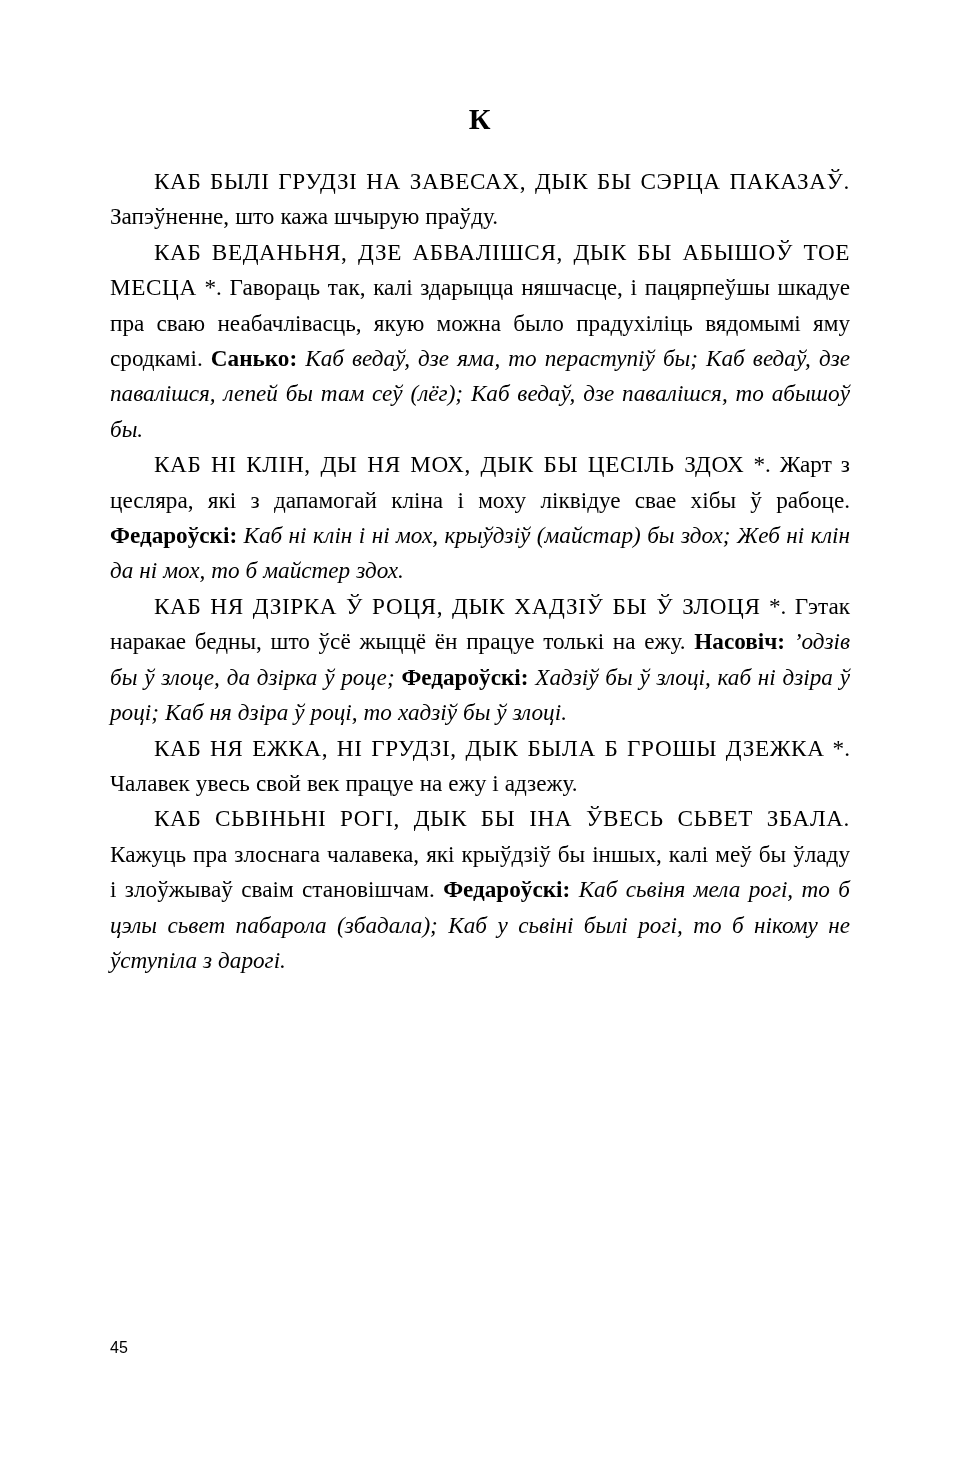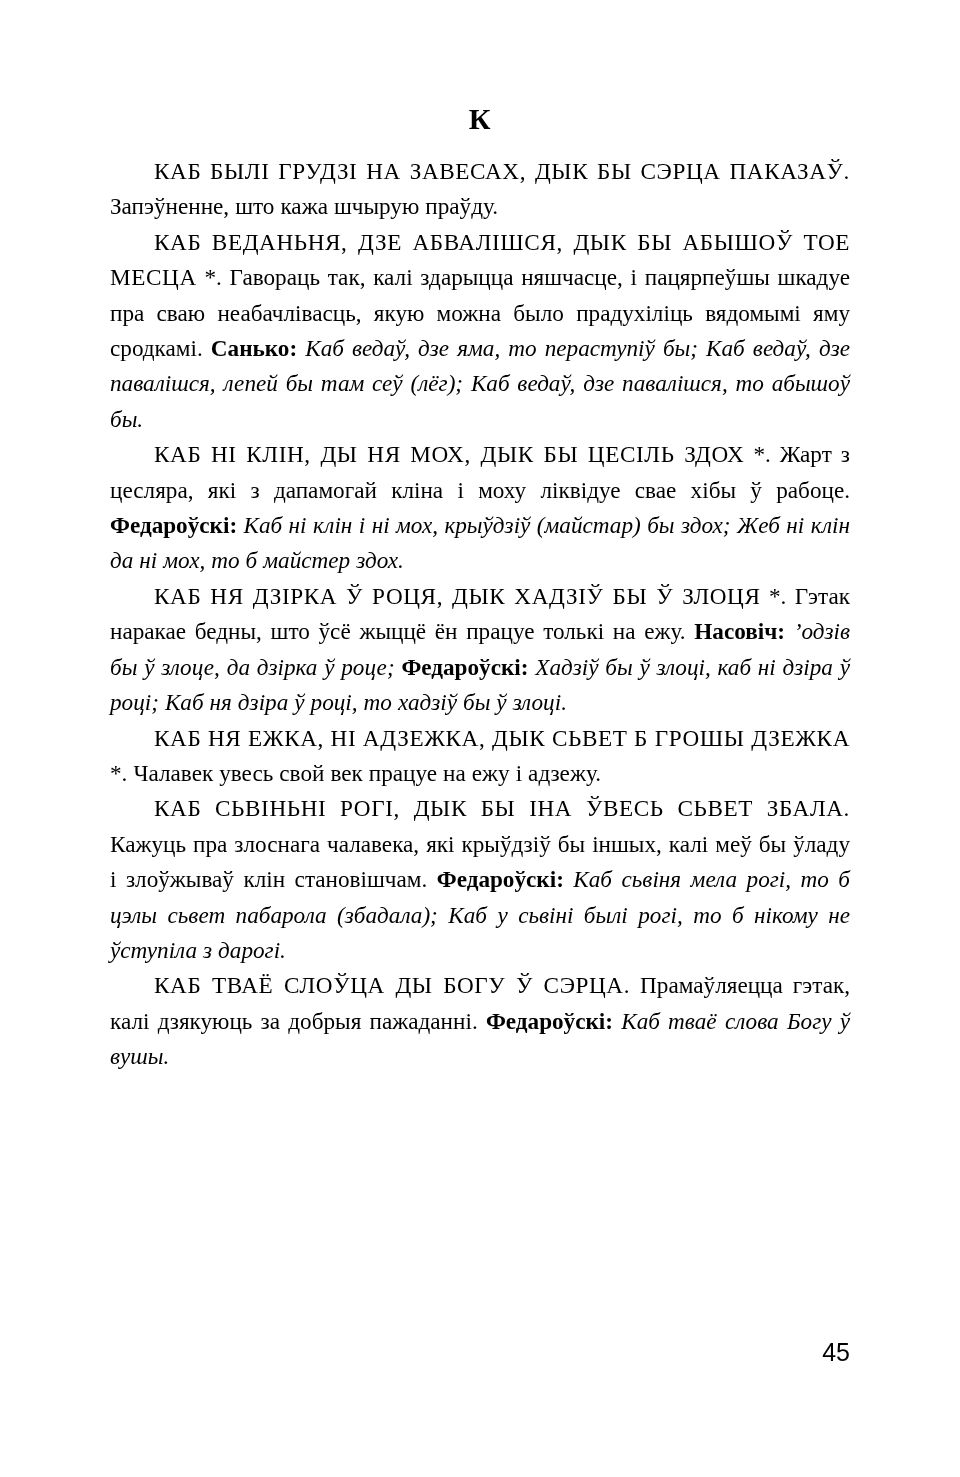--- a/index.html
+++ b/index.html
@@ -29,21 +29,21 @@
     font-weight: bold;
     font-size: 30px;
     line-height: 1;
     margin: 0;
     padding-top: 104px;
     padding-bottom: 0;
     letter-spacing: 0.5px;
   }
 
   .entries {
-    margin-top: 20px;
+    margin-top: 30px;
     font-family: Liberation Serif, serif;
   }
 
   .entry {
     margin: 0;
     padding: 0;
     text-indent: 44px;
     text-align: justify;
     font-size: 23.2px;
     line-height: 35.4px;
@@ -67,39 +67,37 @@
   .star {
     font-style: normal;
     font-weight: normal;
   }
 
   .page-number {
     position: absolute;
     left: 0;
     top: 1340px;
     width: 740px;
-    text-align: right;
-    font-size: 25px;
+    font-size: 16px;
     line-height: 1;
     font-family: "Liberation Sans", "DejaVu Sans", sans-serif;
   }
 </style>
 </head>
 <body>
 
 <div class="page">
 
   <div class="letter-heading">К</div>
 
   <div class="entries">
 
   <p class="entry"><span class="hw">КАБ БЫЛІ ГРУДЗІ НА ЗАВЕСАХ, ДЫК БЫ СЭРЦА ПАКАЗАЎ.</span><span> Запэўненне, што кажа шчырую праўду.</span></p>
       <p class="entry"><span class="hw">КАБ ВЕДАНЬНЯ, ДЗЕ АБВАЛІШСЯ, ДЫК БЫ АБЫШОЎ ТОЕ МЕСЦА</span><span class="star"> *</span><span>. Гавораць так, калі здарыцца няшчасце, і пацярпеўшы шкадуе пра сваю неабачлівасць, якую можна было прадухіліць вядомымі яму сродкамі. </span><span class="src">Санько:</span><span class="quote"> Каб ведаў, дзе яма, то пераступіў бы; Каб ведаў, дзе паваліш­ся, лепей бы там сеў (лёг); Каб ведаў, дзе павалішся, то абышоў бы.</span></p>
       <p class="entry"><span class="hw">КАБ НІ КЛІН, ДЫ НЯ МОХ, ДЫК БЫ ЦЕСІЛЬ ЗДОХ</span><span class="star"> *</span><span>. Жарт з цесляра, які з дапамогай кліна і моху ліквідуе свае хібы ў рабоце. </span><span class="src">Федароўскі:</span><span class="quote"> Каб ні клін і ні мох, крыўдзіў (майстар) бы здох; Жеб ні клін да ні мох, то б майстер здох.</span></p>
       <p class="entry"><span class="hw">КАБ НЯ ДЗІРКА Ў РОЦЯ, ДЫК ХАДЗІЎ БЫ Ў ЗЛОЦЯ</span><span class="star"> *</span><span>. Гэтак наракае бедны, што ўсё жыццё ён працуе толькі на ежу. </span><span class="src">Насовіч:</span><span class="quote"> ’одзів бы ў злоце, да дзірка ў роце;</span><span class="src"> Федароўскі:</span><span class="quote"> Хадзіў бы ў злоці, каб ні дзіра ў році; Каб ня дзіра ў році, то хадзіў бы ў злоці.</span></p>
-      <p class="entry"><span class="hw">КАБ НЯ ЕЖКА, НІ АДЗЕЖКА, ДЫК СЬВЕТ Б ГРОШЫ ДЗЕЖКА</span><span class="star"> *</span><span>. Чалавек увесь свой век працуе на ежу і адзежу.</span></p>
-      <p class="entry"><span class="hw">КАБ СЬВІНЬНІ РОГІ, ДЫК БЫ ІНА ЎВЕСЬ СЬВЕТ ЗБАЛА.</span><span> Кажуць пра злоснага чалавека, які крыўдзіў бы іншых, калі меў бы ўладу і злоўжываў клін становішчам. </span><span class="src">Федароўскі:</span><span class="quote"> Каб сьвіня мела рогі, то б цэлы сьвет пабарола (збадала); Каб у сьвіні былі рогі, то б нікому не ўступіла з дарогі.</span></p>
-      <p class="entry"><span class="hw">КАБ ТВАЁ СЛОЎЦА ДЫ БОГУ Ў СЭРЦА.</span><span> Прамаўляецца гэтак, калі дзякуюць за добрыя пажаданні. </span><span class="src">Федароўскі:</span><span class="quote"> Каб тваё слова Богу ў вушы.</span></p>
+      <p class="entry"><span class="hw">КАБ НЯ ЕЖКА, НІ ГРУДЗІ, ДЫК БЫЛА Б ГРОШЫ ДЗЕЖКА</span><span class="star"> *</span><span>. Чалавек увесь свой век працуе на ежу і адзежу.</span></p>
+      <p class="entry"><span class="hw">КАБ СЬВІНЬНІ РОГІ, ДЫК БЫ ІНА ЎВЕСЬ СЬВЕТ ЗБАЛА.</span><span> Кажуць пра злоснага чалавека, які крыўдзіў бы іншых, калі меў бы ўладу і злоўжываў сваім становішчам. </span><span class="src">Федароўскі:</span><span class="quote"> Каб сьвіня мела рогі, то б цэлы сьвет пабарола (збадала); Каб у сьвіні былі рогі, то б нікому не ўступіла з дарогі.</span></p>
     </div>
 
   <div class="page-number">45</div>
 
 </div>
 
 </body></html>

